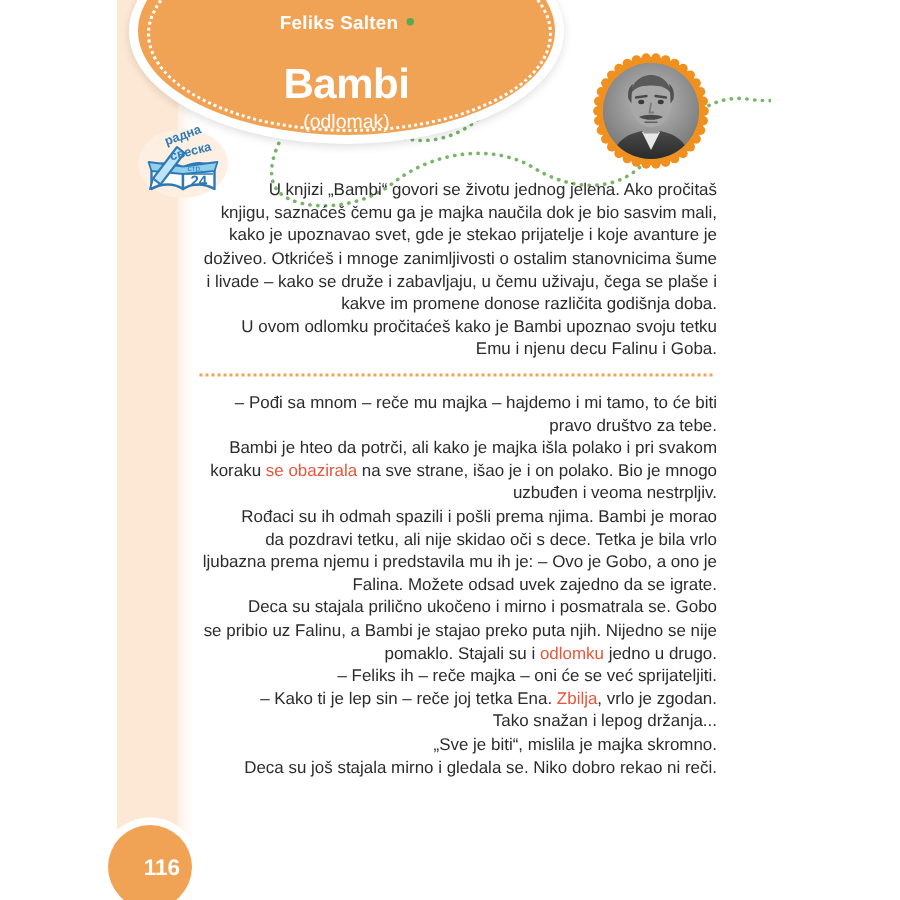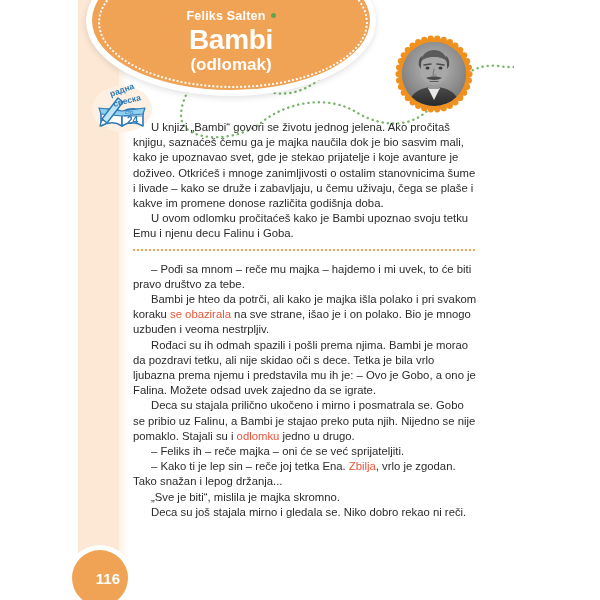--- a/index.html
+++ b/index.html
@@ -118,26 +118,26 @@
     border-radius: 50%;
     background: #5aa84f;
     vertical-align: middle;
     margin-left: 5px;
     margin-bottom: 1px;
   }
   .book-title {
     font-size: 28px;
     font-weight: bold;
     line-height: 32px;
-    margin: 0 0 0 0;
+    margin: 16px 0 0 0;
     letter-spacing: -0.3px;
   }
   .book-sub {
-    font-size: 17px;
-    font-weight: bold;
+    font-size: 13px;
+    font-weight: normal;
     line-height: 15px;
     margin: 1px 0 0 0;
   }
 
   
   .portrait-wrap {
     position: absolute;
     left: 394px;
     top: 34px;
     width: 80px;
@@ -174,21 +174,21 @@
   
   .text-col {
     position: absolute;
     left: 133px;
     top: 120px;
     width: 345px;
     z-index: 6;
     color: #2b2b2b;
     font-size: 11.3px;
     line-height: 15.2px;
-    text-align: left;
+    text-align: right;
   }
   .text-col p {
     margin: 0;
     text-indent: 18px;
   }
   .hl {
     color: #e8553a;
   }
   .divider-dots {
     margin: 7px 0 9px 0;
@@ -362,21 +362,21 @@
   </div>
 
   <div class="text-col">
 
     <p>U knjizi „Bambi“ govori se životu jednog jelena. Ako pročitaš knjigu, saznaćeš čemu ga je majka naučila dok je bio sasvim mali, kako je upoznavao svet, gde je stekao prijatelje i koje avanture je doživeo. Otkrićeš i mnoge zanimljivosti o ostalim stanovnicima šume i livade –  kako se druže i zabavljaju, u čemu uživaju, čega se plaše i kakve im promene donose različita godišnja doba.</p>
     <p>U ovom odlomku pročitaćeš kako je Bambi upoznao svoju tetku Emu i njenu decu Falinu i Goba.</p>
 
     <div class="divider-dots"></div>
 
     <div id="story-body">
-        <p>– Pođi sa mnom – reče mu majka – hajdemo i mi uvek, to će biti pravo društvo za tebe.</p>
+        <p>– Pođi sa mnom – reče mu majka – hajdemo i mi tamo, to će biti pravo društvo za tebe.</p>
         <p>Bambi je hteo da potrči, ali kako je majka išla polako i pri svakom koraku <span class="hl">se obazirala</span> na sve strane, išao je i on polako. Bio je mnogo uzbuđen i veoma nestrpljiv.</p>
         <p>Rođaci su ih odmah spazili i pošli prema njima. Bambi je morao da pozdravi tetku, ali nije skidao oči s dece. Tetka je bila vrlo ljubazna prema njemu i predstavila mu ih je: – Ovo je Gobo, a ono je Falina. Možete odsad uvek zajedno da se igrate.</p>
         <p>Deca su stajala prilično ukočeno i mirno i posmatrala se. Gobo se pribio uz Falinu, a Bambi je stajao preko puta njih. Nijedno se nije pomaklo. Stajali su i <span class="hl">odlomku</span> jedno u drugo.</p>
         <p>– Feliks ih – reče majka – oni će se već sprijateljiti.</p>
         <p>– Kako ti je lep sin – reče joj tetka Ena. <span class="hl">Zbilja</span>, vrlo je zgodan. Tako snažan i lepog držanja...</p>
         <p>„Sve je biti“, mislila je majka skromno.</p>
         <p>Deca su još stajala mirno i gledala se. Niko dobro rekao ni reči.</p>
       </div>
   </div>
 

